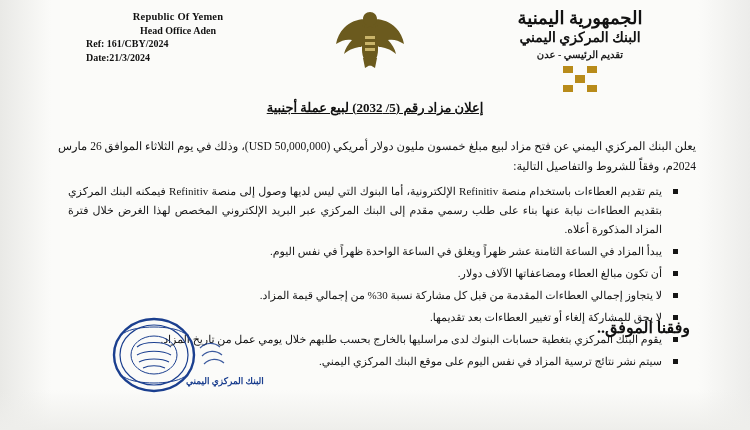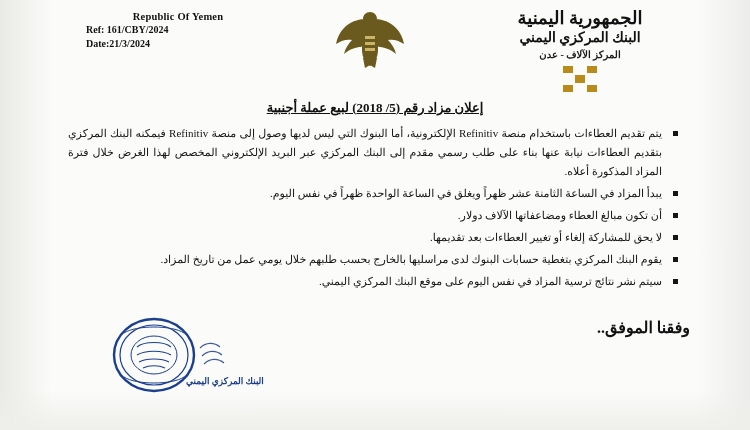--- a/index.html
+++ b/index.html
@@ -227,20 +227,21 @@
 <div class="page">
   <div class="paper"></div>
   <div class="edge-left"></div>
   <div class="edge-right"></div>
   <div class="edge-bottom"></div>
 
   <div class="header">
 
     <div class="hdr-left">
       <div class="l1">Republic Of Yemen</div>
+      <div class="l3">Head Office Aden</div>
       <div class="refline">
         <div>Ref: 161/CBY/2024</div>
         <div>Date:21/3/2024</div>
       </div>
     </div>
 
     <div class="emblem">
       <svg width="76" height="62" viewBox="0 0 76 62">
         <g fill="#6b5a1e">
 
@@ -257,44 +258,46 @@
           <rect x="33" y="28" width="10" height="3"></rect>
           <rect x="33" y="34" width="10" height="3"></rect>
           <rect x="33" y="40" width="10" height="3"></rect>
         </g>
       </svg>
     </div>
 
     <div class="hdr-right">
       <div class="ar1">الجمهورية اليمنية</div>
       <div class="ar2">البنك المركزي اليمني</div>
-      <div class="ar3">المركز الآلاف - عدن</div>
+      <div class="ar3">تقديم الرئيسي - عدن</div>
       <div class="kufi">
         <span class="kufi-block">
           <i></i>
             <i class="off"></i>
             <i></i>
           <i class="off"></i>
             <i></i>
             <i class="off"></i>
           <i></i>
             <i class="off"></i>
             <i></i>
         </span>
       </div>
     </div>
   </div>
 
-  <div class="title">إعلان مزاد رقم (5/ 2018) لبيع عملة أجنبية</div>
+  <div class="title">إعلان مزاد رقم (5/ 2032) لبيع عملة أجنبية</div>
 
   <div class="body-wrap">
+    <p class="intro">يعلن البنك المركزي اليمني عن فتح مزاد لبيع مبلغ خمسون مليون دولار أمريكي (50,000,000 USD)، وذلك في يوم الثلاثاء الموافق 26 مارس 2024م، وفقاً للشروط والتفاصيل التالية:</p>
     <ul class="clauses">
       <li>يتم تقديم العطاءات باستخدام منصة Refinitiv الإلكترونية، أما البنوك التي ليس لديها وصول إلى منصة Refinitiv فيمكنه البنك المركزي بتقديم العطاءات نيابة عنها بناء على طلب رسمي مقدم إلى البنك المركزي عبر البريد الإلكتروني المخصص لهذا الغرض خلال فترة المزاد المذكورة أعلاه.</li>
       <li>يبدأ المزاد في الساعة الثامنة عشر ظهراً ويغلق في الساعة الواحدة ظهراً في نفس اليوم.</li>
       <li>أن تكون مبالغ العطاء ومضاعفاتها الآلاف دولار.</li>
+      <li>لا يتجاوز إجمالي العطاءات المقدمة من قبل كل مشاركة نسبة 30% من إجمالي قيمة المزاد.</li>
       <li>لا يحق للمشاركة إلغاء أو تغيير العطاءات بعد تقديمها.</li>
       <li>يقوم البنك المركزي بتغطية حسابات البنوك لدى مراسليها بالخارج بحسب طلبهم خلال يومي عمل من تاريخ المزاد.</li>
       <li>سيتم نشر نتائج ترسية المزاد في نفس اليوم على موقع البنك المركزي اليمني.</li>
     </ul>
   </div>
 
   <div class="closing">وفقنا الموفق..</div>
 
   <div class="seal">
     <svg width="122" height="86" viewBox="0 0 122 86">

